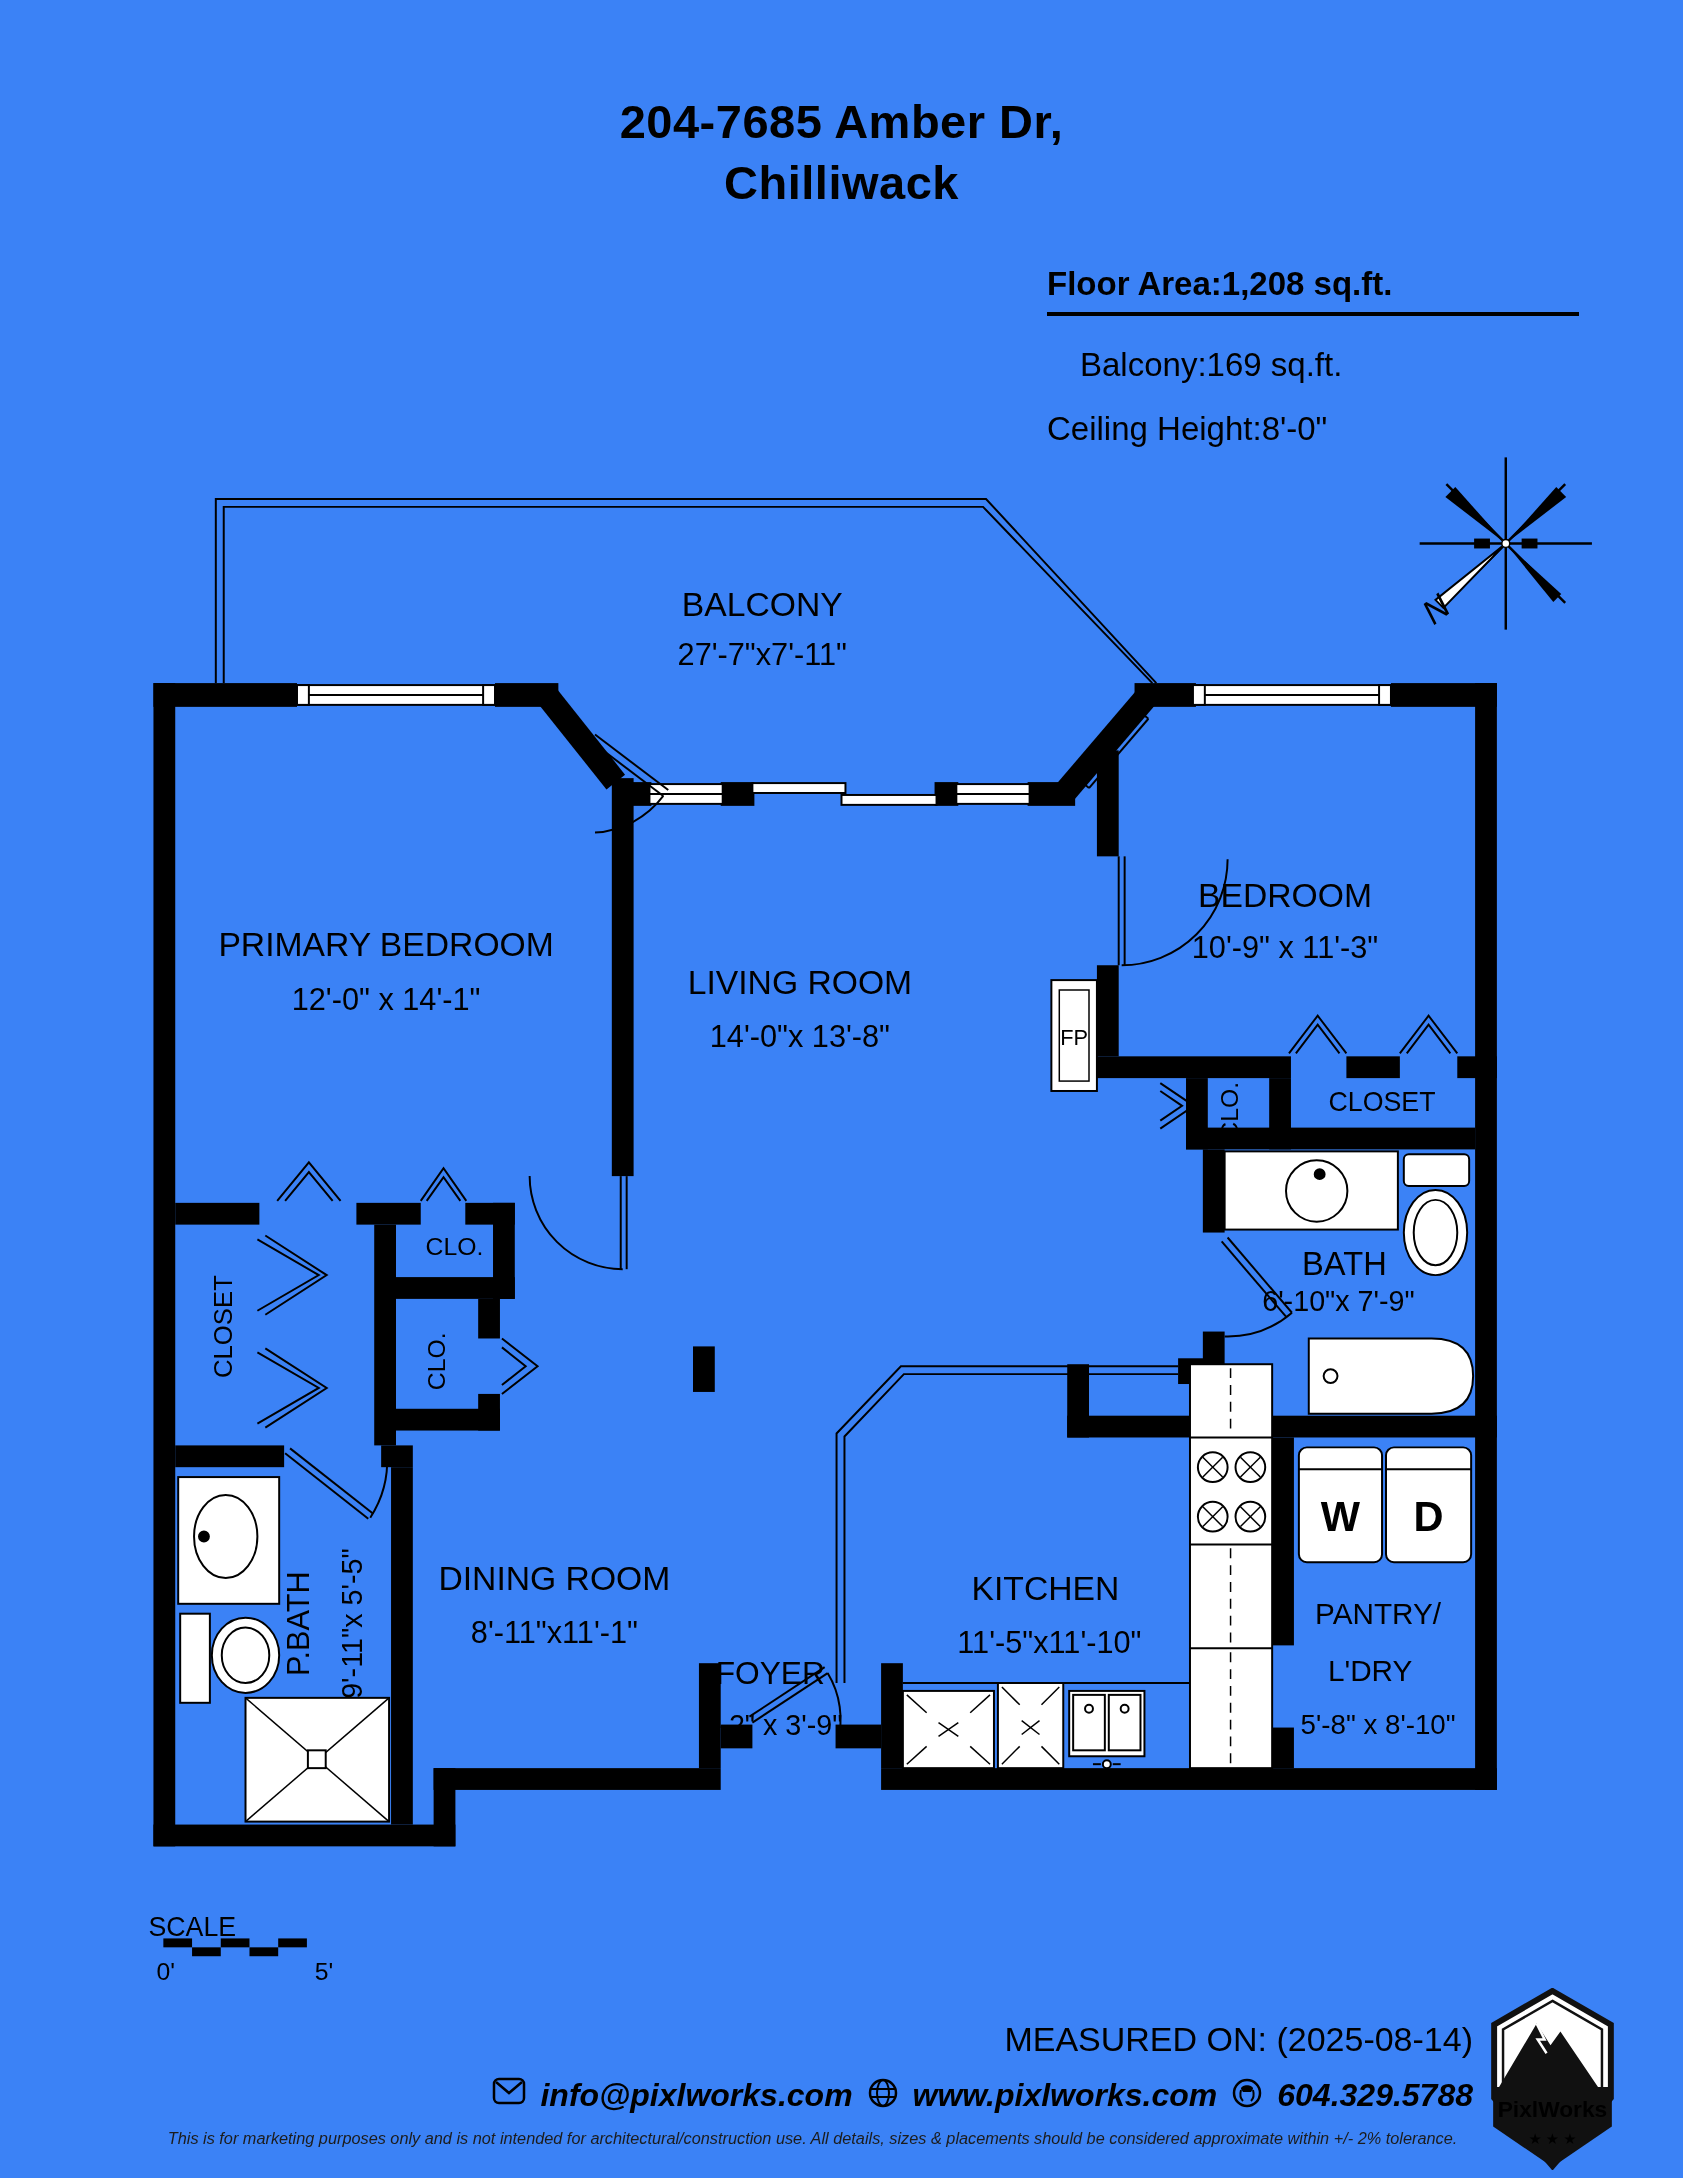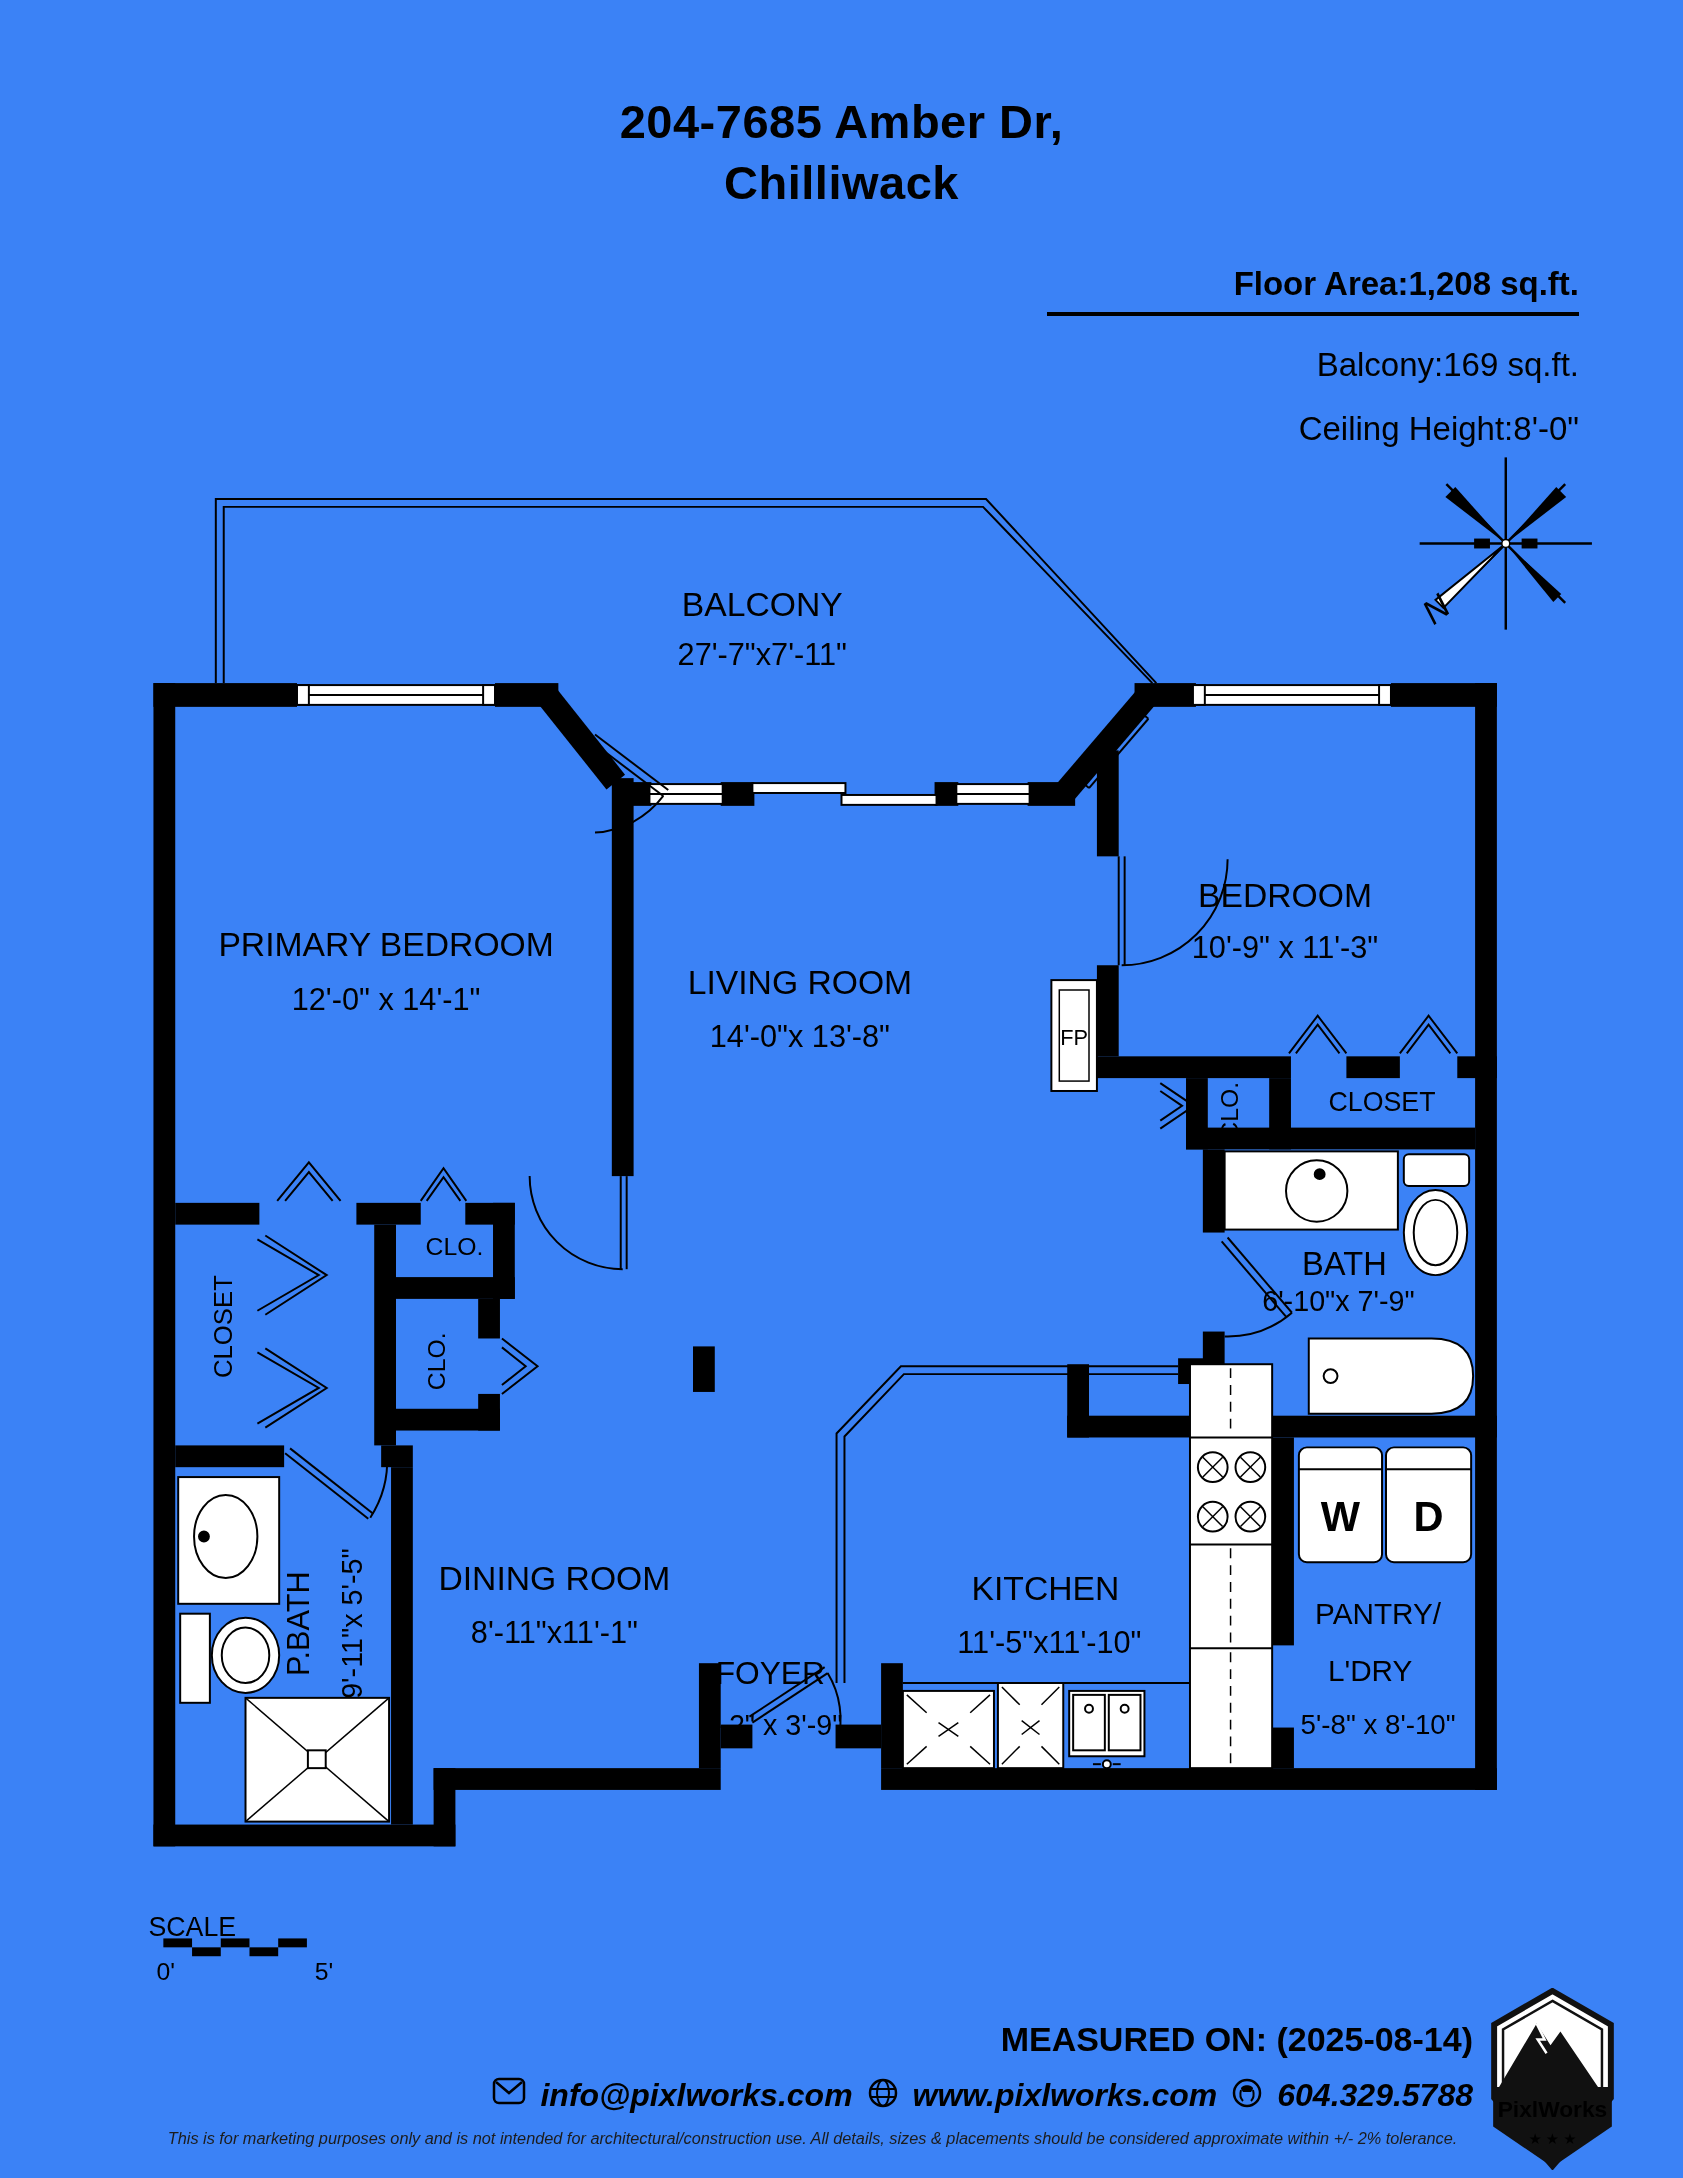--- a/index.html
+++ b/index.html
@@ -1,25 +1,25 @@
 <!DOCTYPE html>
 <html><head>
 <meta charset="utf-8">
 <style>
   html,body{margin:0;padding:0;background:#888;}
   #page{position:relative;width:1683px;height:2178px;background:#3b82f6;
         font-family:"Liberation Sans", sans-serif;color:#000;overflow:hidden;margin:0 auto;}
   .title{position:absolute;top:91px;left:0;width:100%;text-align:center;
          font-size:47px;font-weight:bold;line-height:61px;letter-spacing:0.5px;}
   .info{position:absolute;left:1047px;top:265px;width:532px;font-size:33px;}
-  .info-row{display:flex;justify-content:flex-end;align-items:baseline;}
+  .info-row{display:flex;justify-content:flex-start;align-items:baseline;}
   .info-row.first{font-weight:bold;border-bottom:4px solid #000;padding-bottom:9px;margin-bottom:30px;}
   .info-row.mid{margin-bottom:26px;margin-left:33px;}
   .plan{position:absolute;left:0;top:0;width:1683px;height:2178px;}
-  .measured{position:absolute;right:210px;top:2020px;font-size:34px;font-weight:bold;}
+  .measured{position:absolute;right:210px;top:2020px;font-size:34px;font-weight:normal;}
   .contact{position:absolute;right:210px;top:2077px;display:flex;align-items:flex-start;gap:14px;
            font-size:32px;font-weight:bold;font-style:italic;}
   .contact .ic{flex:0 0 auto;display:block;}
   .disclaim{position:absolute;left:144px;top:2125px;width:1337px;text-align:center;
             font-size:16.3px;font-style:italic;color:#1c1c1c;line-height:1.7;}
   .logo{position:absolute;left:1485px;top:1988px;}
   svg text{font-family:"Liberation Sans", sans-serif;fill:#000;}
 </style>
 </head>
 <body>

